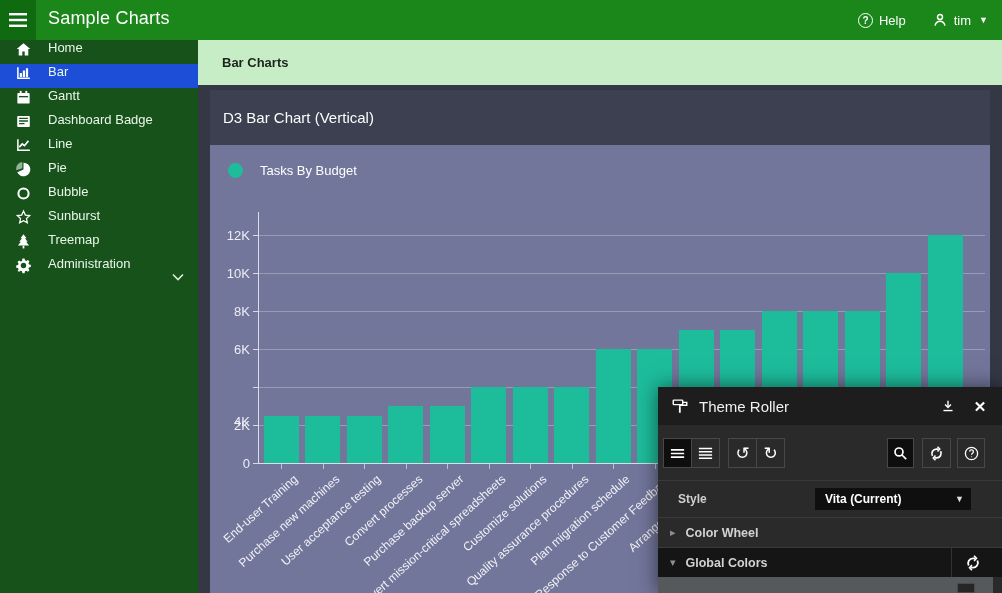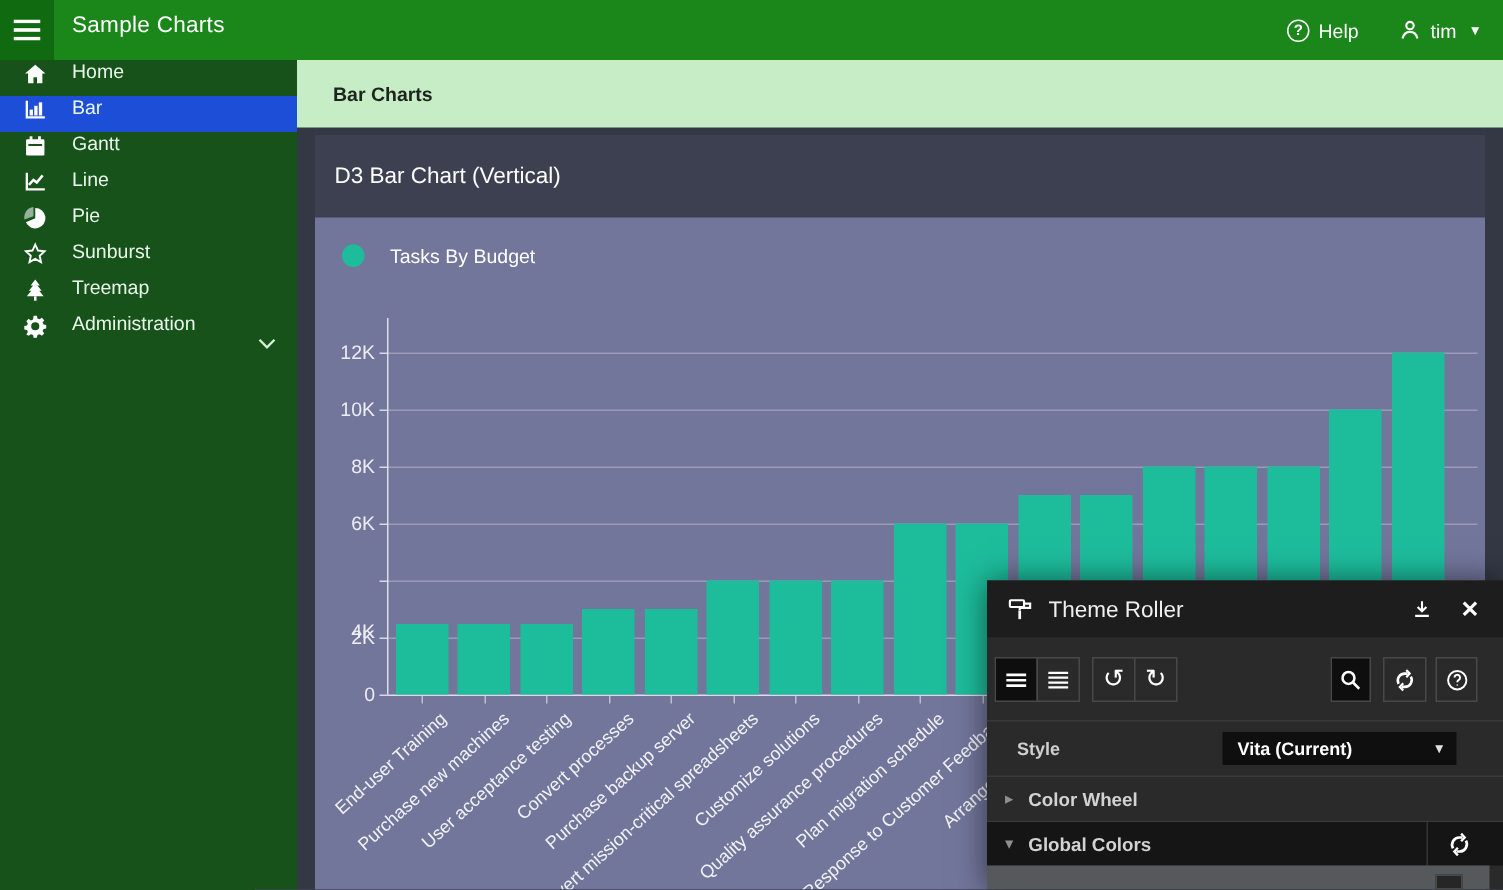--- a/index.html
+++ b/index.html
@@ -6,21 +6,21 @@
   html,body { width:1002px; height:593px; overflow:hidden; background:#343845;
               font-family:"Liberation Sans", sans-serif; }
   #stage { position:relative; width:1002px; height:593px; overflow:hidden; }
 
   
   .appbar { position:absolute; left:0; top:0; width:1002px; height:40px;
             background:#1b871b; color:#fff; z-index:30; }
   .hamburger-box { position:absolute; left:0; top:0; width:36px; height:40px;
                    background:#106b10; display:flex; align-items:center; justify-content:center; cursor:pointer; }
   .hamburger-box svg { width:18px; height:14px; }
-  .app-title { position:absolute; left:48px; top:8px; font-size:15px; font-weight:400; color:#fff; letter-spacing:.2px; }
+  .app-title { position:absolute; left:48px; top:8px; font-size:18px; font-weight:400; color:#fff; letter-spacing:.2px; }
   .appbar-right { position:absolute; right:14px; top:0; height:40px; display:flex; align-items:center; gap:26px; }
   .appbar-item { display:flex; align-items:center; gap:6px; font-size:13px; color:#fff; cursor:pointer; }
   .qcircle { width:15px; height:15px; border:1.4px solid #fff; border-radius:50%;
              font-size:10px; font-weight:700; display:flex; align-items:center; justify-content:center; }
   .caret-down { font-size:9px; margin-left:2px; }
 
   
   .sidebar { position:absolute; left:0; top:40px; width:198px; height:553px;
              background:#16521a; z-index:20; }
   .side-item { position:relative; height:24px; display:flex; align-items:flex-start;
@@ -152,34 +152,51 @@
             <rect x="5.6" y="2.2" width="2.2" height="4" fill="#fff"></rect>
             <rect x="12.2" y="2.2" width="2.2" height="4" fill="#fff"></rect>
             <rect x="4.6" y="8.2" width="10.8" height="1.6" fill="#16521a"></rect>
           </svg>
         </span>
         <span class="slabel">Gantt</span>
       </div>
       <div class="side-item">
         <span class="sicon">
           <svg viewBox="0 0 20 20">
+            <rect x="2.6" y="3.6" width="14.8" height="12.8" rx="1" fill="#fff"></rect>
+            <path d="M4.8 6.4h10.4M4.8 9.4h10.4M4.8 12.4h6.4" stroke="#16521a" stroke-width="1.5"></path>
+          </svg>
+        </span>
+        <span class="slabel">Dashboard Badge</span>
+      </div>
+      <div class="side-item">
+        <span class="sicon">
+          <svg viewBox="0 0 20 20">
             <path d="M2.5 2.5v14h15v-1.8H4.3V2.5z" fill="#fff"></path>
             <path d="M5 12l3.6-3.8 2.6 2 4.6-5.6" fill="none" stroke="#fff" stroke-width="2"></path>
           </svg>
         </span>
         <span class="slabel">Line</span>
       </div>
       <div class="side-item">
         <span class="sicon">
           <svg viewBox="0 0 20 20">
             <path d="M10 2a8 8 0 1 1-7.3 11.2L10 10z" fill="#fff"></path>
             <path d="M8.6 1.2A8 8 0 0 0 1.6 11l7-2.6z" fill="#fff" opacity=".55"></path>
           </svg>
         </span>
         <span class="slabel">Pie</span>
+      </div>
+      <div class="side-item">
+        <span class="sicon">
+          <svg viewBox="0 0 20 20">
+            <circle cx="10" cy="10" r="6" fill="none" stroke="#fff" stroke-width="2.4"></circle>
+          </svg>
+        </span>
+        <span class="slabel">Bubble</span>
       </div>
       <div class="side-item">
         <span class="sicon">
           <svg viewBox="0 0 20 20">
             <path d="M10 2.4l2.2 4.7 5.1.6-3.8 3.5 1 5-4.5-2.5-4.5 2.5 1-5L2.7 7.7l5.1-.6z" fill="none" stroke="#fff" stroke-width="1.5"></path>
           </svg>
         </span>
         <span class="slabel">Sunburst</span>
       </div>
       <div class="side-item">

